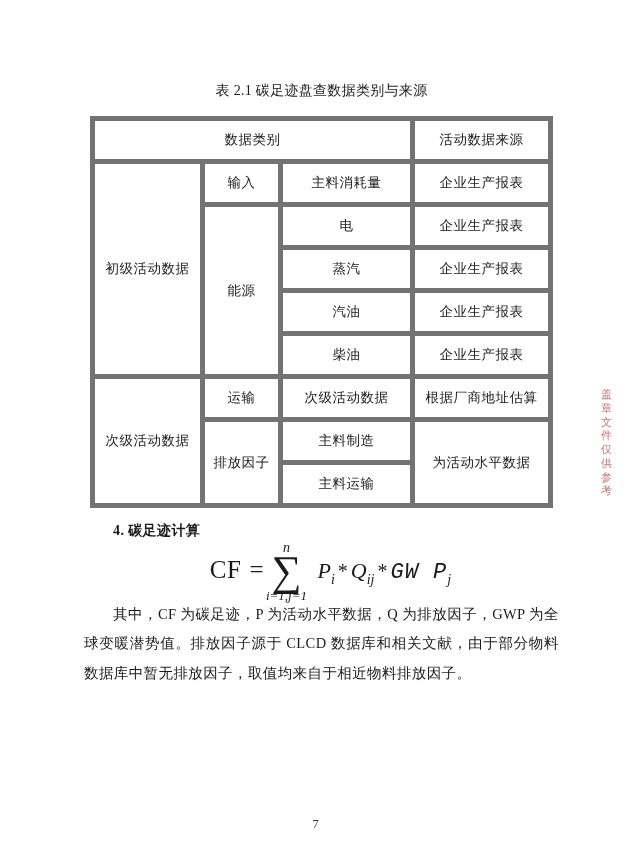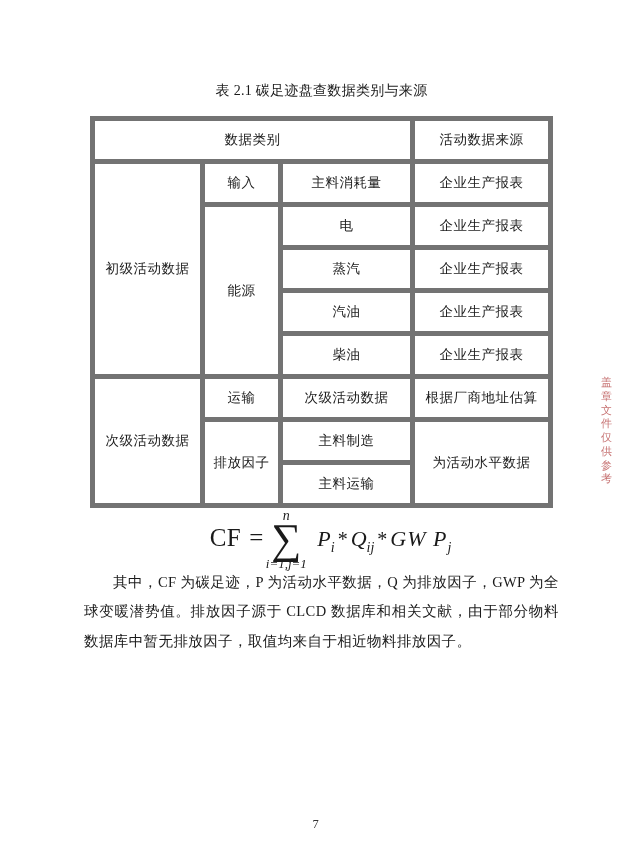--- a/index.html
+++ b/index.html
@@ -113,34 +113,35 @@
     vertical-align: sub;
   }
   .op {
     margin: 0 3px;
     font-size: 20px;
   }
   .gwp {
     font-style: italic;
     font-size: 22px;
     letter-spacing: 1px;
+    font-family: Liberation Mono, monospace;
   }
   .page-num {
     position: absolute;
     bottom: 24px;
     left: 0;
     width: 631px;
     text-align: center;
     font-size: 12.5px;
     color: #333;
   }
   .side-stamp {
     position: absolute;
     right: 14px;
-    top: 376px;
+    top: 388px;
     width: 16px;
     color: #b03a3a;
     font-size: 11px;
     line-height: 1.25;
     opacity: 0.72;
     letter-spacing: 0.5px;
     word-break: break-all;
   }
 </style>
 </head>
@@ -197,20 +198,21 @@
         <td rowspan="2">排放因子</td>
         <td>主料制造</td>
         <td rowspan="2">为活动水平数据</td>
       </tr>
       <tr>
         <td>主料运输</td>
       </tr>
     </tbody>
   </table>
 
+  <div class="sec-head">4. 碳足迹计算</div>
 
 
   <div class="formula">
     <span class="cf">CF</span><span class="eq">=</span><span class="sum-wrap"><span class="sum-top">n</span><span class="sum-sign">∑</span><span class="sum-bot">i=1,j=1</span></span><span style="display:inline-block;width:14px"></span><span class="var">P</span><span class="sub">i</span><span class="op">*</span><span class="var">Q</span><span class="sub">ij</span><span class="op">*</span><span class="gwp">GW P</span><span class="sub">j</span>
   </div>
 
   <p class="para indent">其中，CF 为碳足迹，P 为活动水平数据，Q 为排放因子，GWP 为全球变暖潜势值。排放因子源于 CLCD 数据库和相关文献，由于部分物料数据库中暂无排放因子，取值均来自于相近物料排放因子。</p>
 
   <div class="side-stamp">盖章文件仅供参考</div>
 

